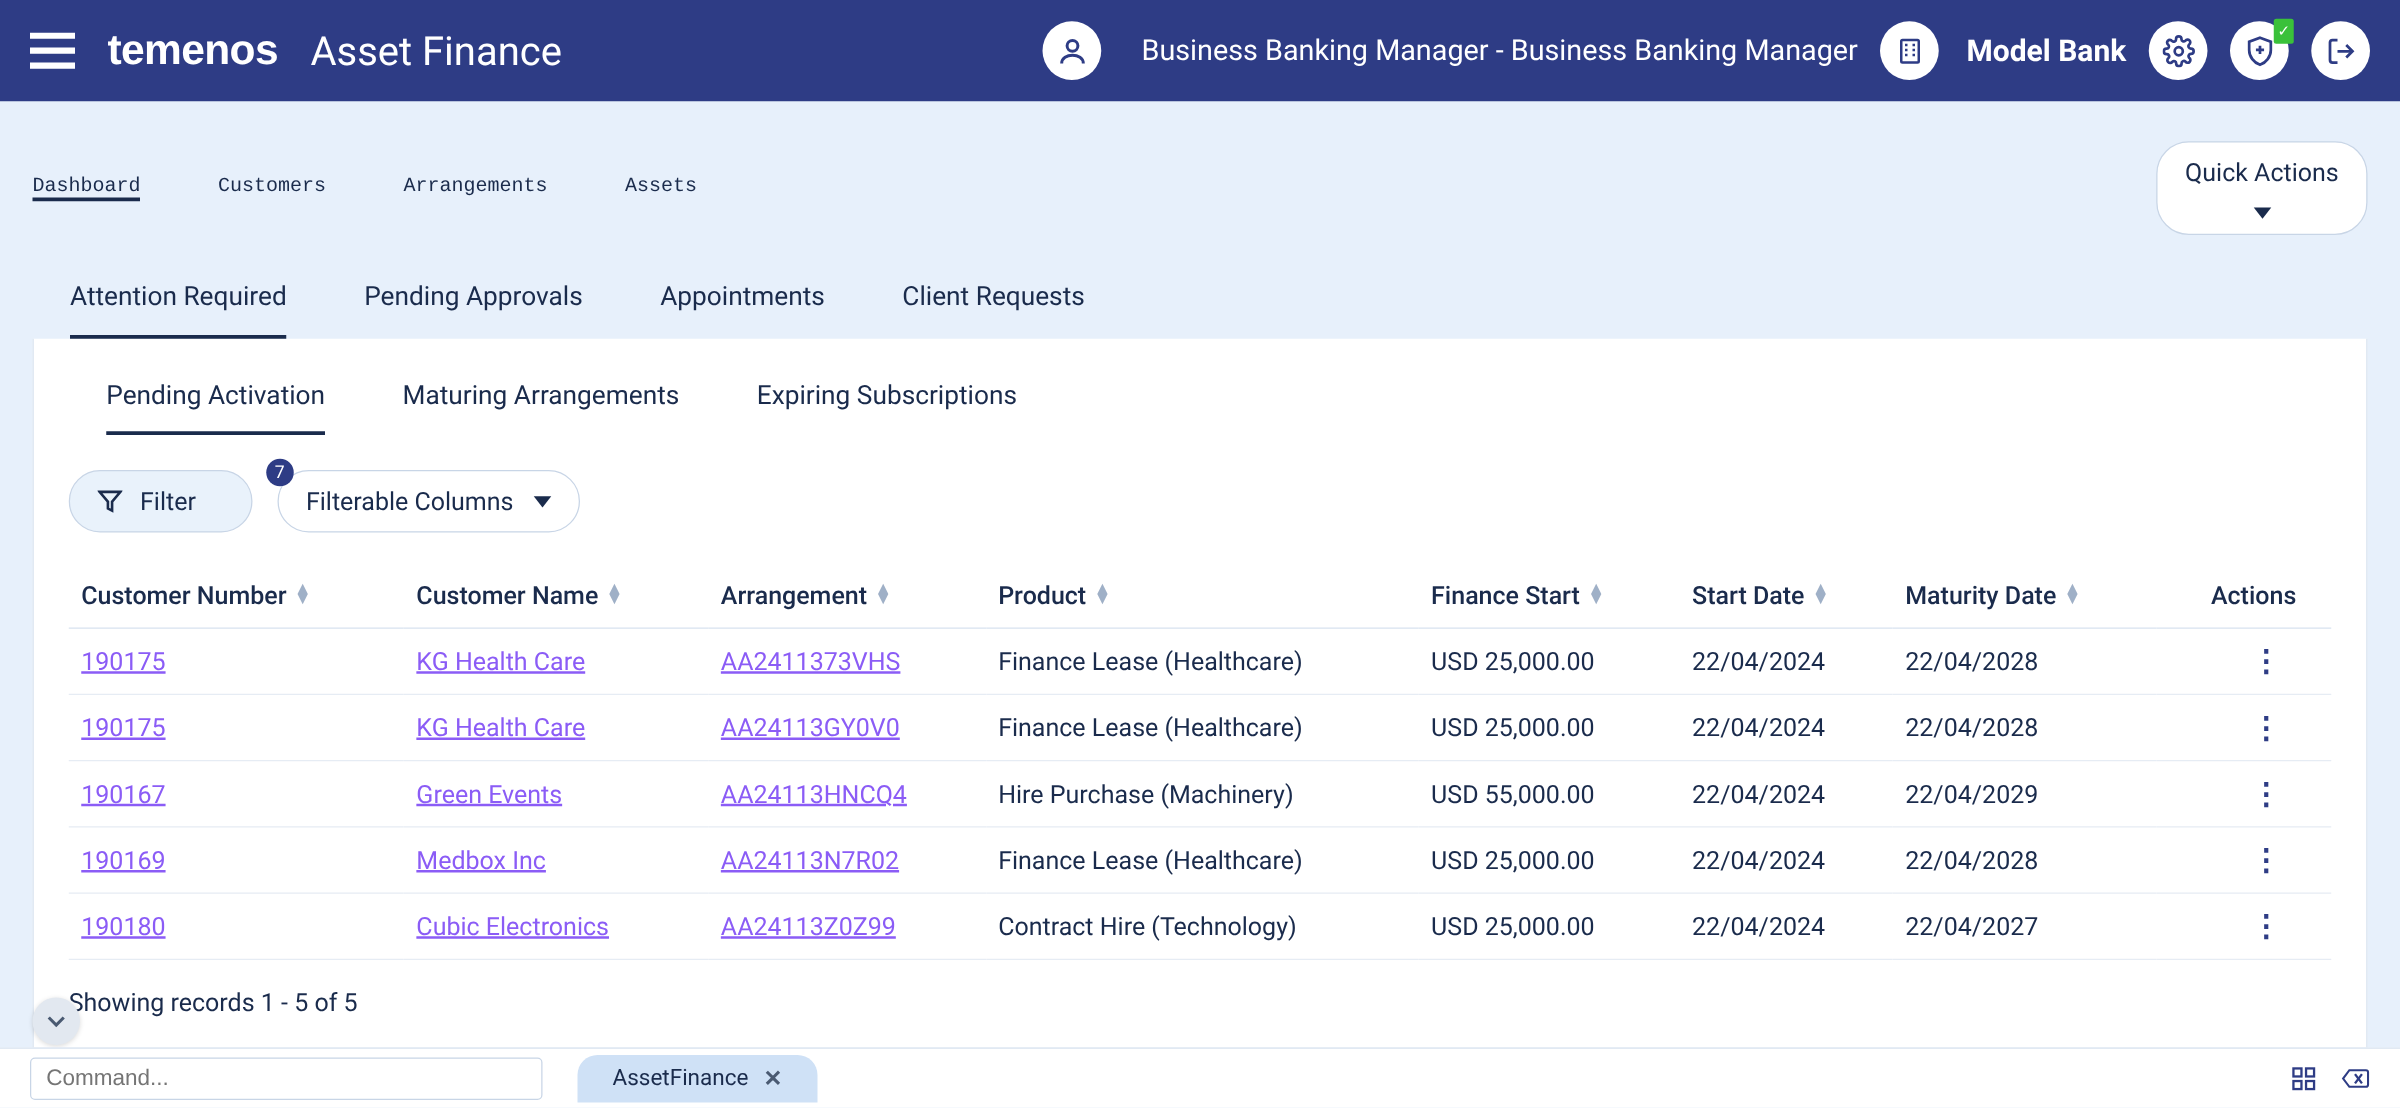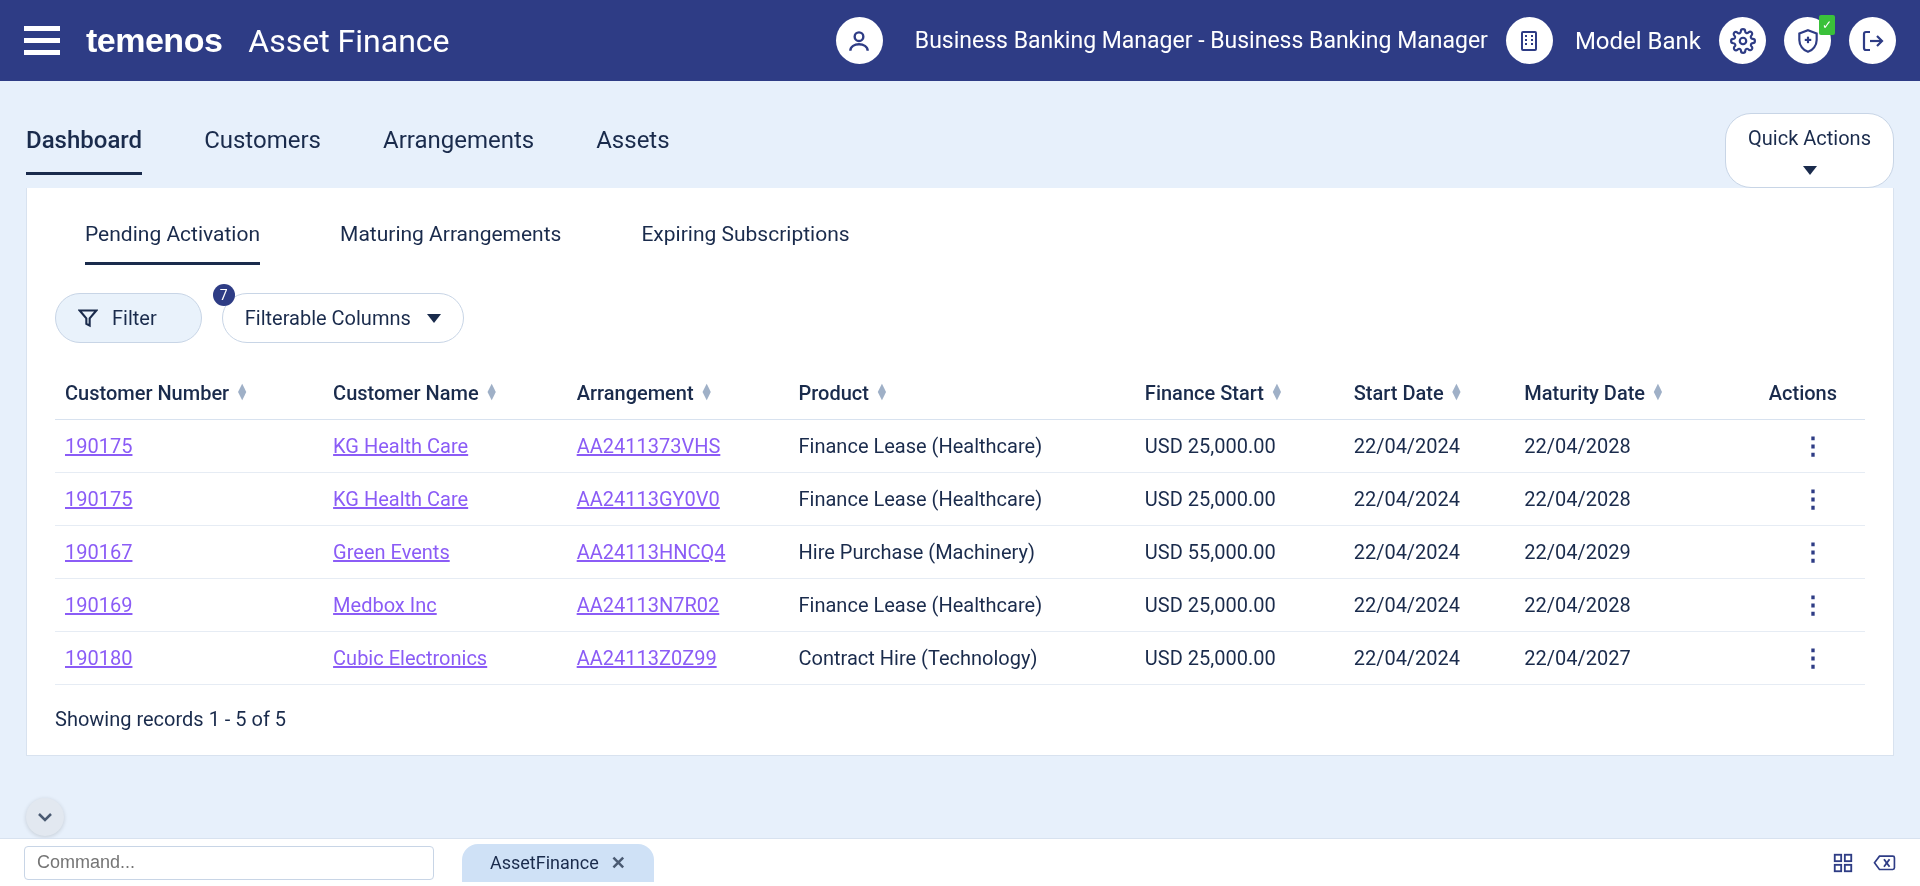--- a/index.html
+++ b/index.html
@@ -26,36 +26,36 @@
   .brand { font-family: sans-serif; font-size: 34px; font-weight: 700; letter-spacing: -0.5px; margin-right: 26px; }
   .app-title { font-size: 32px; font-weight: 400; }
   .header-spacer { flex: 1; }
   .icon-btn {
     width: 47px; height: 47px; border-radius: 50%;
     background: #fff; color: #2e3c85;
     display: flex; align-items: center; justify-content: center;
     margin-left: 18px; cursor: pointer; position: relative;
   }
   .role-text { font-size: 23px; margin-left: 32px; }
-  .bank-text { font-size: 24px; margin-left: 22px; }
+  .bank-text { font-size: 24px; margin-left: 22px; font-weight: bold; }
   .icon-btn.green-check::after {
     content: "✓"; position: absolute; top: -2px; right: -4px;
     width: 16px; height: 20px; background: #3ac13a;
     color: #fff; font-size: 12px; display: flex;
     align-items: center; justify-content: center; border-radius: 2px;
   }
   
   .main { padding: 0 26px; }
   .nav-row {
     display: flex; align-items: center; padding-top: 32px;
   }
   .nav-tabs { display: flex; gap: 62px; }
   .nav-tab {
-    font-size: 24px; color: #1a2b4c; padding-bottom: 18px;
-    cursor: pointer; border-bottom: 3px solid transparent;
+    font-size: 16px; color: #1a2b4c; 
+    cursor: pointer; border-bottom: 3px solid transparent; font-family: Liberation Mono, monospace;
   }
   .nav-tab.active { border-bottom-color: #1a2b4c; font-weight: 500; }
   .quick-actions {
     margin-left: auto; border: 1px solid #c8d5e6;
     border-radius: 26px; padding: 12px 22px;
     font-size: 20px; background: #fff; cursor: pointer;
     display: flex; align-items: center; gap: 16px; flex-direction: column;
   }
   
   .sub-tabs {
@@ -66,21 +66,21 @@
     font-size: 21px; color: #1a2b4c; padding-bottom: 18px;
     cursor: pointer; border-bottom: 3px solid transparent;
   }
   .sub-tab.active { border-bottom-color: #1a2b4c; }
   
   .panel {
     background: #fff; border: 1px solid #d8e2ef;
     border-top: none;
     padding: 34px 28px 24px 28px;
   }
-  .panel-tabs { display: flex; gap: 80px; margin-bottom: 28px; padding-left: 30px; text-align: right;}
+  .panel-tabs { display: flex; gap: 62px; margin-bottom: 28px; padding-left: 30px; text-align: right;}
   .panel-tab {
     font-size: 21px; color: #1a2b4c; padding-bottom: 16px;
     cursor: pointer; border-bottom: 3px solid transparent;
   }
   .panel-tab.active { border-bottom-color: #1a2b4c; }
   .filter-row { display: flex; align-items: center; gap: 20px; margin-bottom: 24px; position: relative; }
   .filter-btn {
     border: 1px solid #c8d5e6; border-radius: 26px;
     padding: 12px 44px 12px 22px; font-size: 20px;
     background: #e9f2fb; cursor: pointer; display: flex;
@@ -209,20 +209,26 @@
         <div class="nav-tab">Customers</div>
         <div class="nav-tab">Arrangements</div>
         <div class="nav-tab">Assets</div>
       </div>
     <div class="quick-actions">
       <span>Quick Actions</span>
       <span class="chev-down"></span>
     </div>
   </div>
 
+  <div class="sub-tabs" id="sub-tabs">
+      <div class="sub-tab active">Attention Required</div>
+      <div class="sub-tab">Pending Approvals</div>
+      <div class="sub-tab">Appointments</div>
+      <div class="sub-tab">Client Requests</div>
+    </div>
 
   <div class="panel">
     <div class="panel-tabs" id="panel-tabs">
         <div class="panel-tab active">Pending Activation</div>
         <div class="panel-tab">Maturing Arrangements</div>
         <div class="panel-tab">Expiring Subscriptions</div>
       </div>
 
     <div class="filter-row">
       <div class="filter-btn">

